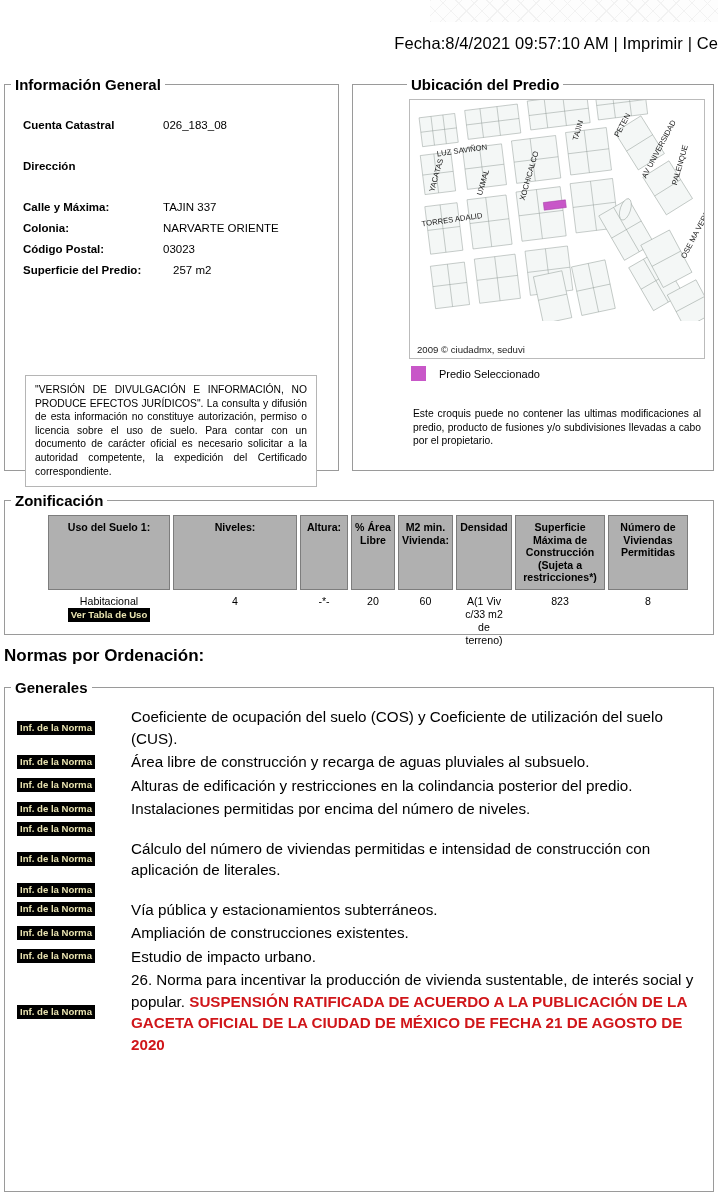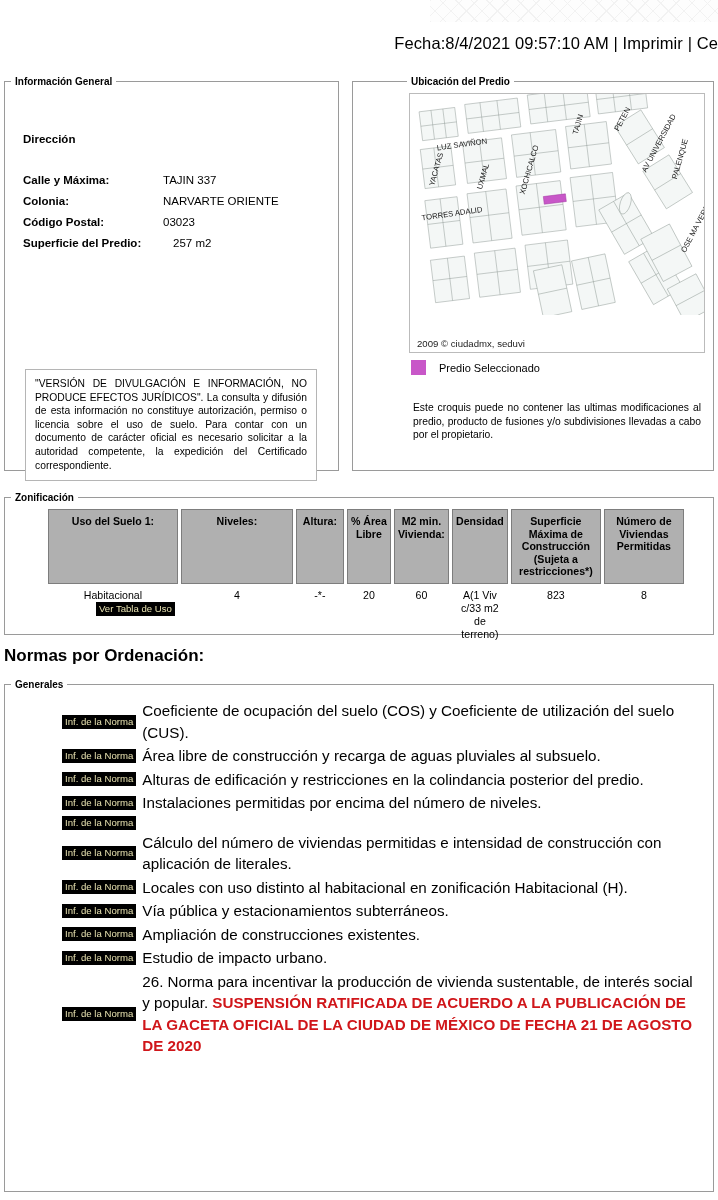--- a/index.html
+++ b/index.html
@@ -26,21 +26,21 @@
     text-align:right; padding-right:0;
     font-size:16.5px; letter-spacing:.1px;
     white-space:nowrap;
   }
   
   fieldset{
     border:1px solid #9a9a9a; margin:0; padding:0;
     position:absolute; box-sizing:border-box; background:#fff;
   }
   legend{
-    font-size:10px; font-weight:bold; padding:0 4px; margin-left:6px;
+    font-size:15px; font-weight:bold; padding:0 4px; margin-left:6px;
   }
   
   #fs-info{ left:4px; top:76px; width:335px; height:395px; }
   .info-inner{padding:22px 0 0 18px; font-size:11.5px;}
   .row{display:flex; margin-bottom:0; line-height:21px;}
   .row .lbl{font-weight:bold; width:140px; flex:0 0 140px;}
   .row .val{font-weight:normal;}
   .gap-12{height:20px;}
   .disclaimer{
     position:absolute; left:20px; top:282px; width:292px;
@@ -68,27 +68,27 @@
   table.zon{ border-collapse:separate; border-spacing:3px 0; margin:6px 0 0 40px; }
   table.zon th{
     background:#b0b0b0; border:1px solid #7d7d7d; color:#000;
     font-size:10.6px; font-weight:bold; vertical-align:top;
     padding:5px 3px; line-height:12.5px; height:68px; box-sizing:border-box;
   }
   table.zon td{
     font-size:10.6px; text-align:center; vertical-align:top; padding:5px 3px;
     line-height:13px;
   }
-  .w-uso{width:122px;} .w-niv{width:112px;} .w-alt{width:48px;}
+  .w-uso{width:122px;} .w-niv{width:124px;} .w-alt{width:48px;}
   .w-are{width:44px;} .w-m2{width:55px;} .w-den{width:56px;}
   .w-sup{width:90px;} .w-num{width:80px;}
   .badge{
     display:inline-block; background:#000; color:#e8e2b0;
     font-size:9.6px; line-height:12px; padding:1px 3px; white-space:nowrap;
-    font-weight:normal; cursor:pointer; text-decoration:none;margin-left:45px;
+    font-weight:bold; cursor:pointer; text-decoration:none;
   }
   
   .normas-title{
     position:absolute; left:4px; top:646px; font-size:17px; font-weight:bold;
   }
   #fs-norm{ left:4px; top:679px; width:710px; height:513px; }
   .norm-list{padding:10px 10px 0 6px;}
   .norm-item{
     display:flex; align-items:center; margin-bottom:2px;
   }
@@ -104,20 +104,24 @@
 </head>
 <body>
 
 <div class="zigzag"></div>
 
 <div class="doc-header">Fecha:8/4/2021 09:57:10 AM | Imprimir | Ce</div>
 
 <fieldset id="fs-info">
   <legend>Información General</legend>
   <div class="info-inner">
+    <div class="row">
+      <span class="lbl">Cuenta Catastral</span>
+      <span class="val">026_183_08</span>
+    </div>
     <div class="gap-12"></div>
     <div class="row">
       <span class="lbl">Dirección</span>
     </div>
     <div class="gap-12"></div>
     <div class="row">
       <span class="lbl">Calle y Máxima:</span>
       <span class="val">TAJIN 337</span>
     </div>
     <div class="row">
@@ -333,21 +337,20 @@
       <div class="norm-item">
         <div class="norm-badge-cell">
           <a class="badge">Inf. de la Norma</a>
         </div>
         <div class="norm-text">Cálculo del número de viviendas permitidas e intensidad de construcción con aplicación de literales.</div>
       </div>
       <div class="norm-item">
         <div class="norm-badge-cell">
           <a class="badge">Inf. de la Norma</a>
         </div>
-        <div class="norm-text">Locales con uso distinto al habitacional en zonificación Habitacional (H).</div>
       </div>
       <div class="norm-item">
         <div class="norm-badge-cell">
           <a class="badge">Inf. de la Norma</a>
         </div>
         <div class="norm-text">Vía pública y estacionamientos subterráneos.</div>
       </div>
       <div class="norm-item">
         <div class="norm-badge-cell">
           <a class="badge">Inf. de la Norma</a>

